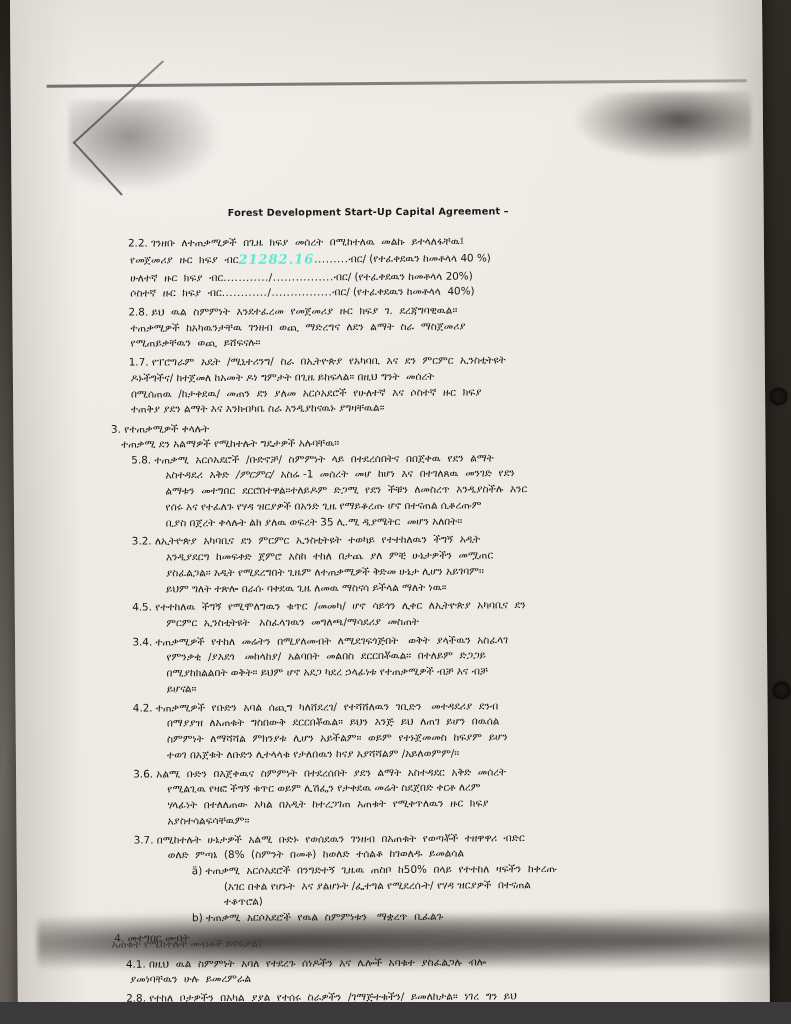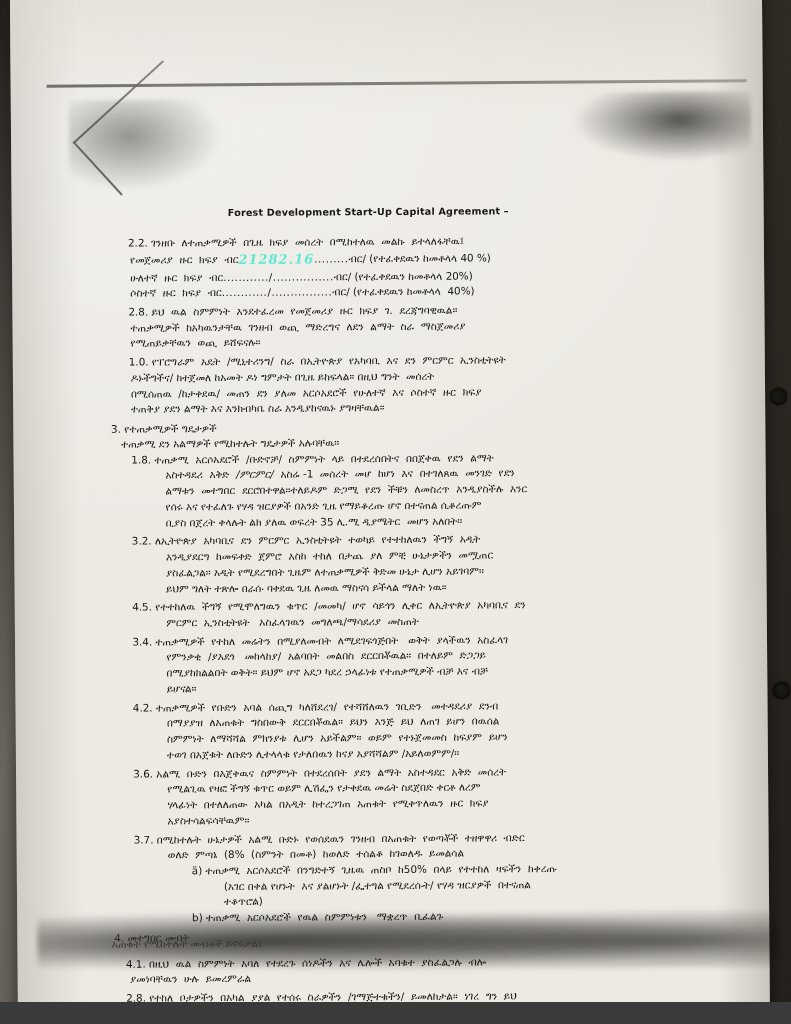--- a/index.html
+++ b/index.html
@@ -227,37 +227,37 @@
       <p class="lvl2">
         <span>2.8.</span>
         ይህ&nbsp; ዉል&nbsp; ስምምነት&nbsp; እንደተፈረመ&nbsp; የመጀመሪያ&nbsp; ዙር&nbsp; ክፍያ&nbsp; ገ.&nbsp; ደረጃግባዊዉል፡፡
       </p>
       <p class="lvl3">ተጠቃሚዎች&nbsp; ከአካዉንታቸዉ&nbsp; ገንዘብ&nbsp; ወጪ&nbsp; ማድረግና&nbsp; ለደን&nbsp; ልማት&nbsp; ስራ&nbsp; ማስጀመሪያ</p>
       <p class="lvl3">የሚጠይቃቸዉን&nbsp; ወጪ&nbsp; ይሸፍናሉ፡፡</p>
     </div>
 
     <div class="blk">
       <p class="lvl2">
-        <span>1.0.</span>
+        <span>1.7.</span>
         የፐሮግራም&nbsp; አዴት&nbsp; /ሚኒተሪንግ/&nbsp; ስራ&nbsp; በኢትዮጵያ&nbsp; የአካባቢ&nbsp; እና&nbsp; ደን&nbsp; ምርምር&nbsp; ኢንስቲትዩት
       </p>
       <p class="lvl3">ዶኑችግችና/ ከተጀመለ ከአመት ዶነ ግምታት በጊዜ ይከፍላል፡፡ በዚህ ግንት&nbsp; መሰረት</p>
       <p class="lvl3">በሚሰጠዉ&nbsp; /ከታቀደዉ/&nbsp; መጠን&nbsp; ደን&nbsp; ያለመ&nbsp; አርሶአደሮች&nbsp; የሁለተኛ&nbsp; እና&nbsp; ሶስተኛ&nbsp; ዙር&nbsp; ክፍያ</p>
       <p class="lvl3">ተጠቅያ ያደን ልማት እና እንክብካቤ ስራ እንዲያከናዉኑ ያግዛቸዉል፡፡</p>
     </div>
 
     <p class="lvl1 section-title">
       <span>3.</span>
-      <span>የተጠቃሚዎች  ግዴታዎች</span>
+      <span>የተጠቃሚዎች  ቀላሉት</span>
     </p>
     <p style="margin-left:10px;">ተጠቃሚ ደን አልማዎች የሚከተሉት ግዴታዎች አሉባቸዉ፡፡</p>
 
     <div class="blk">
       <p class="lvl3">
-        <span>1.8.</span>
+        <span>5.8.</span>
         ተጠቃሚ&nbsp; አርሶአደሮች&nbsp; /ቡድኖቻ/&nbsp; ስምምነት&nbsp; ላይ&nbsp; በተደረሰበትና&nbsp; በበጀቀዉ&nbsp; የደን&nbsp; ልማት
       </p>
       <p class="lvl4">አስተዳደሪ&nbsp; እቅድ&nbsp; <i>/ምርምር/</i>&nbsp; አስሬ -1&nbsp; መሰረት&nbsp; መሆ&nbsp; ከሆነ&nbsp; እና&nbsp; በተገለጸዉ&nbsp; መንገድ&nbsp; የደን</p>
       <p class="lvl4">ልማቱን&nbsp; መተግበር&nbsp; ደርሮበተዋል፡፡ተለይዶም&nbsp; ድጋሚ&nbsp; የደን&nbsp; ችቹን&nbsp; ለመስረጥ&nbsp; እንዲያስችሉ&nbsp; እንር</p>
       <p class="lvl4">የሰሩ እና የተፈለጉ የሃዳ ዝርያዎች በአንድ ጊዜ የማይቆረጡ ሆኖ በተናጠል ሲቆረጡም</p>
       <p class="lvl4">ቢያስ በጀረት ቀላሉት ልክ ያለዉ ወፍረት 35 ሊ.ሚ ዲያሜትር&nbsp; መሆን አለበት፡፡</p>
     </div>
 
     <div class="blk">
       <p class="lvl3">

